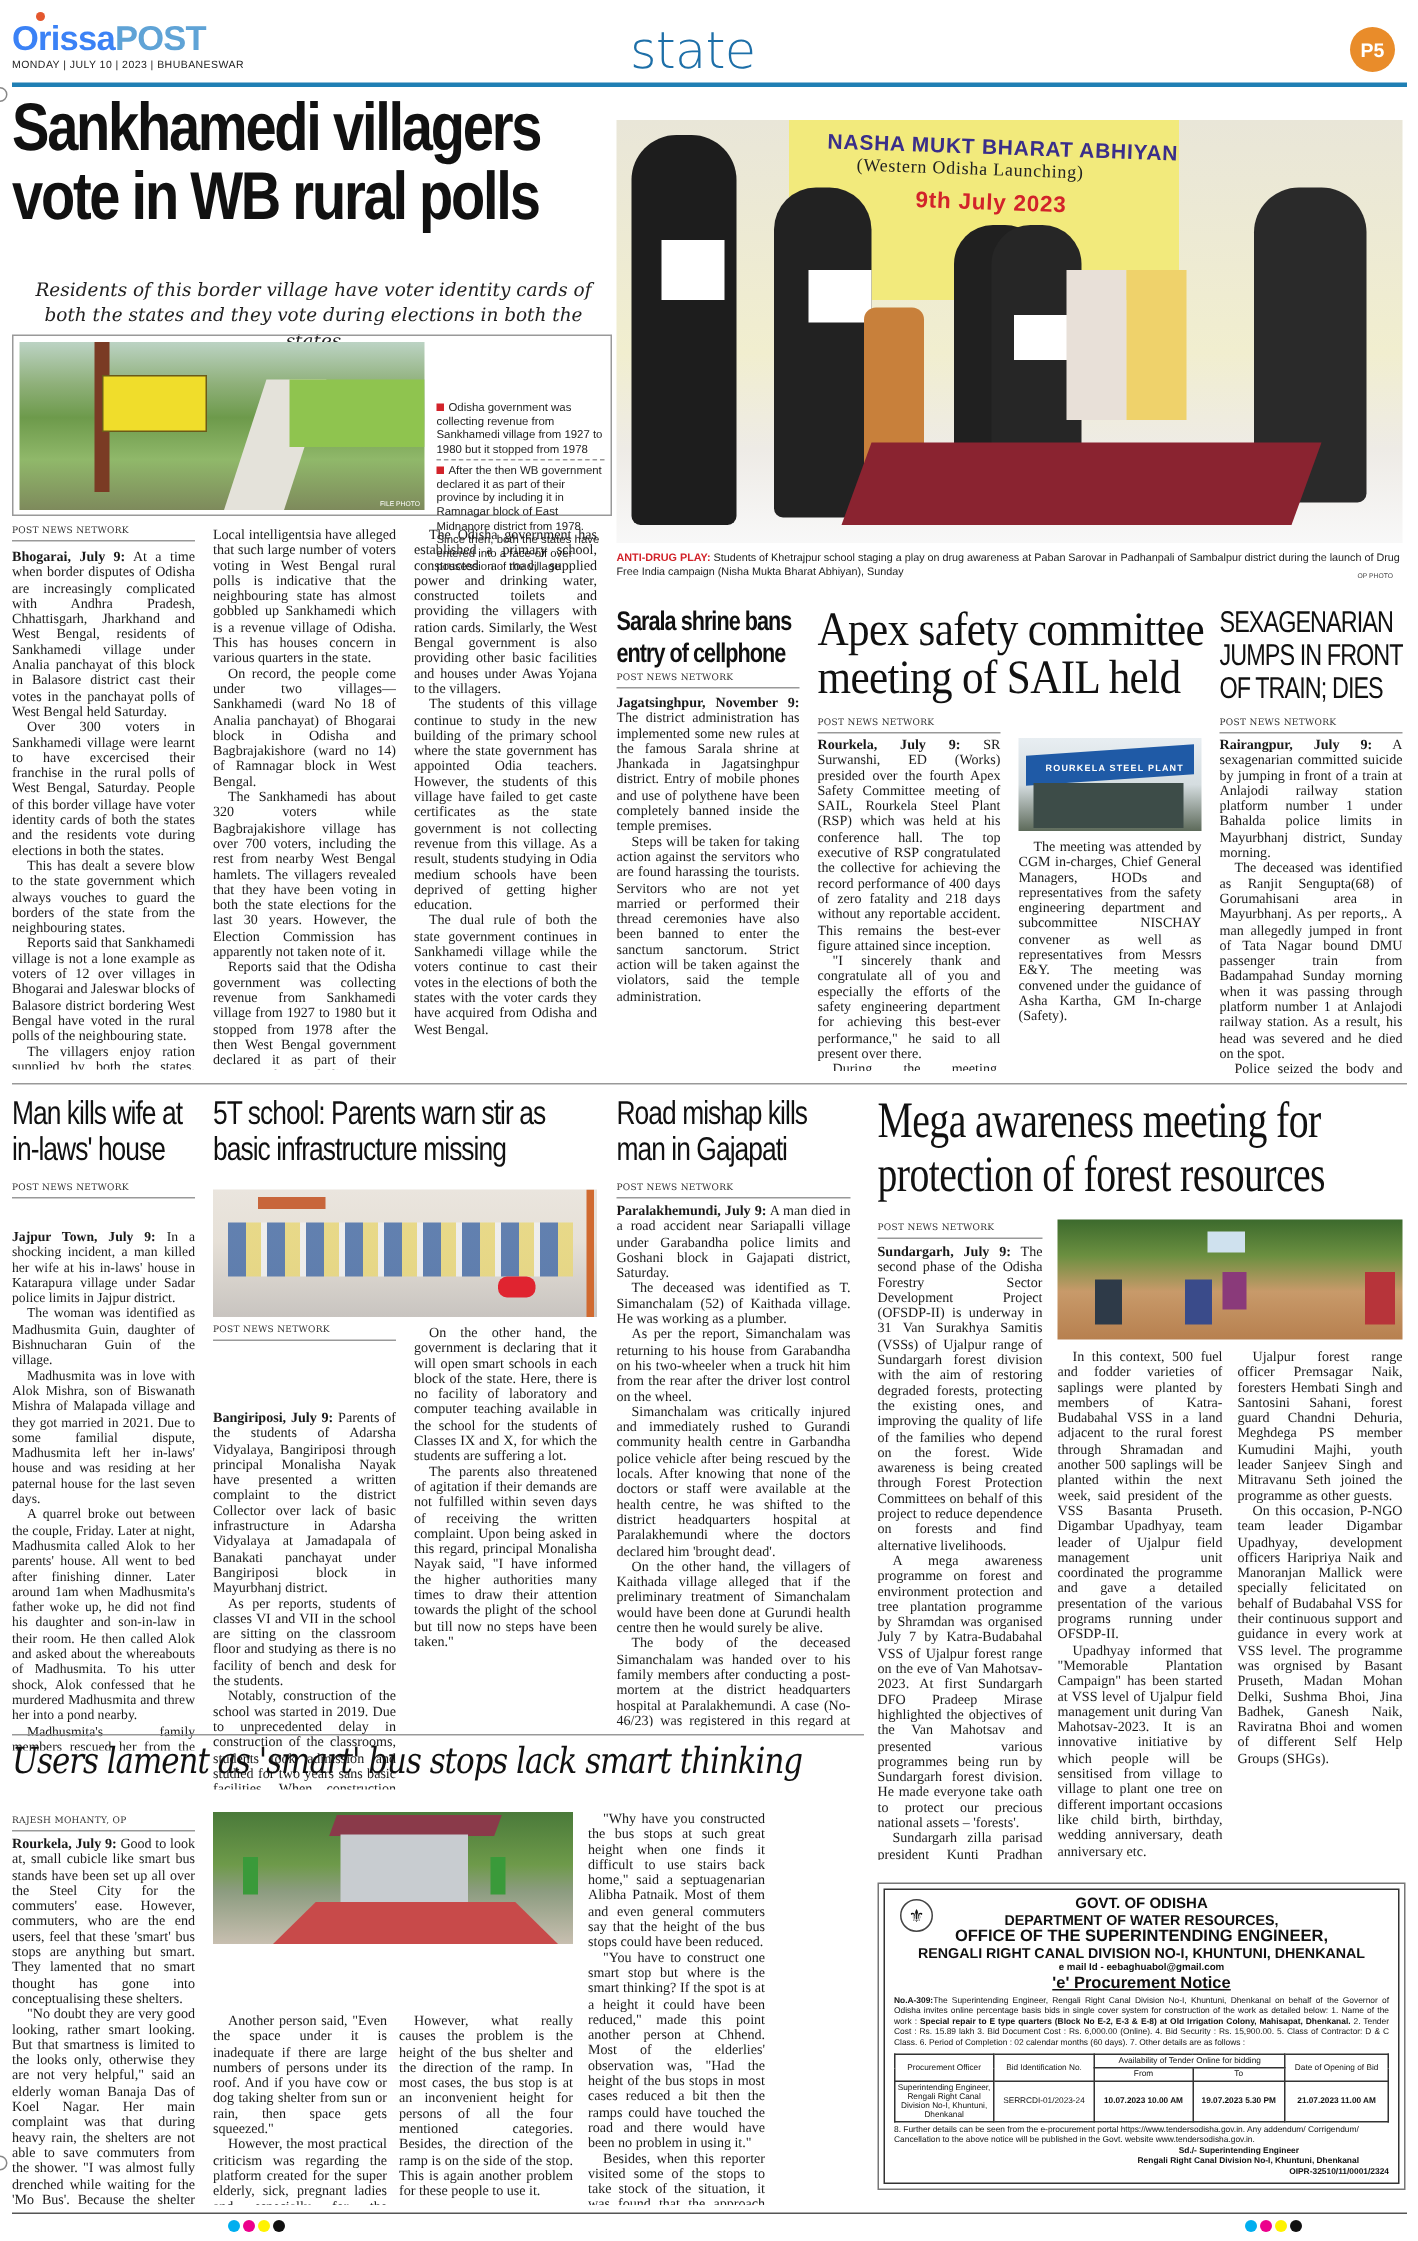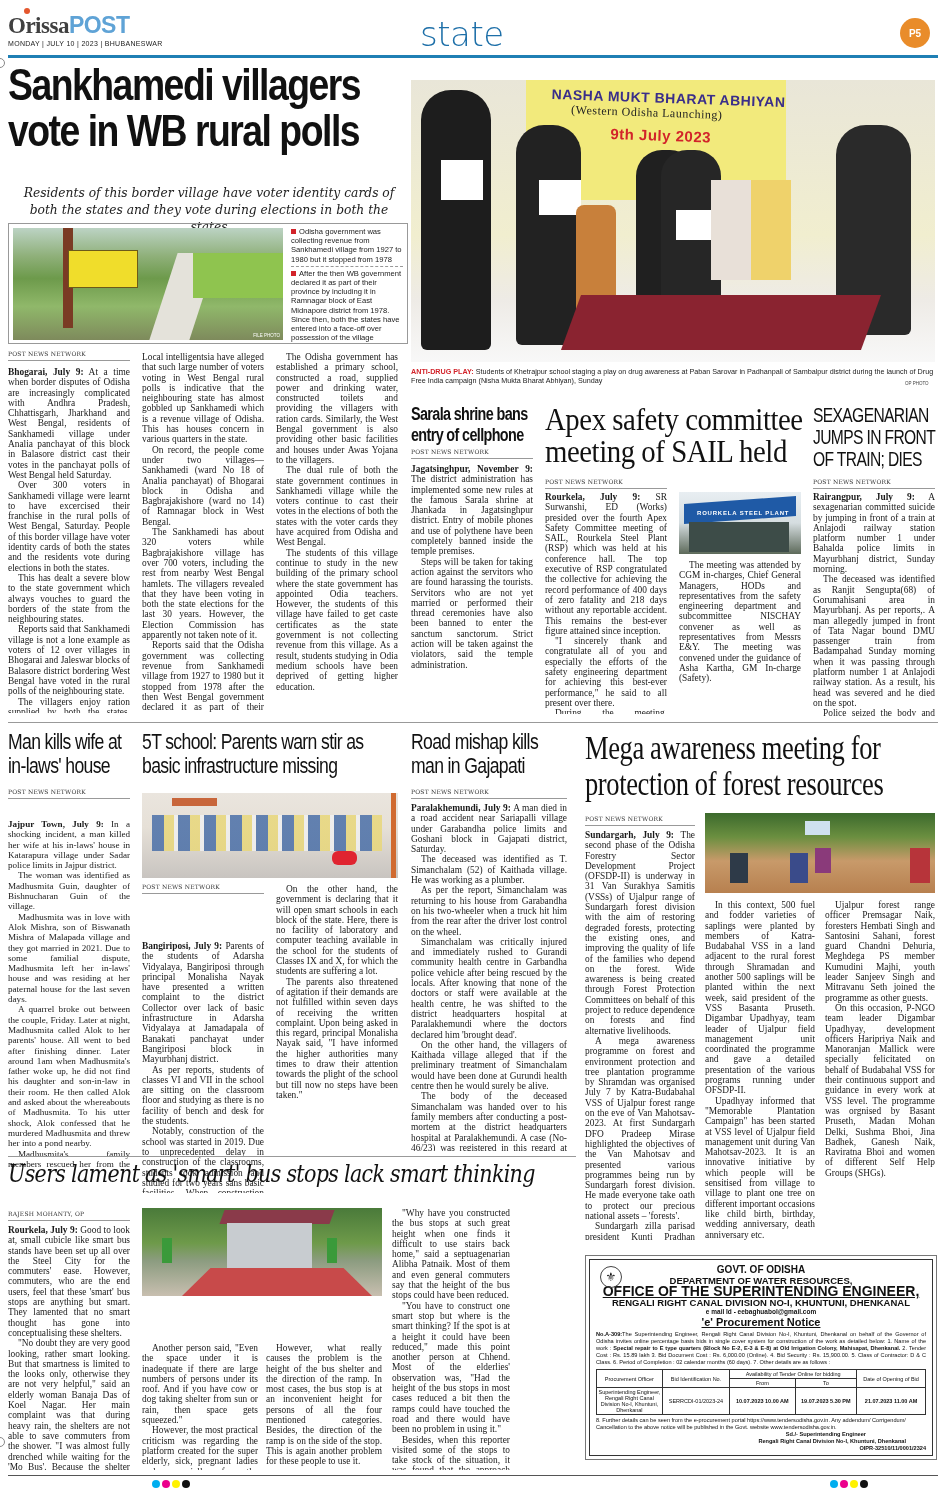--- a/index.html
+++ b/index.html
@@ -2,43 +2,43 @@
 <html><head>
 <meta charset="utf-8">
 <style>
   * { box-sizing: border-box; margin: 0; padding: 0; }
   html, body { width: 945px; height: 1494px; background: #fff; overflow: hidden; }
   body { position: relative; font-family: "DejaVu Serif", serif; color: #111; }
 
   .abs { position: absolute; }
   .hdr-rule { position: absolute; left: 8px; top: 55px; width: 930px; height: 3px; background: #1f7fb4; }
   .logo { left: 8px; top: 14px; font-family: "Liberation Sans", sans-serif; font-weight: 700; font-size: 23px; letter-spacing: -0.5px; line-height: 1; }
-  .logo .o1 { color: #404040; font-family: Liberation Serif, serif; }
+  .logo .o1 { color: #3b82f6; }
   .logo .o2 { color: #5fa3d6; }
   .logo-dot { position:absolute; left: 24px; top: 8px; width: 6px; height: 6px; border-radius: 50%; background: #e4572e; }
   .dateline { left: 8px; top: 40px; font-family: "Liberation Sans", sans-serif; font-size: 7px; letter-spacing: 0.3px; color: #222; }
   .section { left: 420px; top: 14px; font-family: "DejaVu Sans", sans-serif; font-size: 34px; font-weight: 300; color: #1d6fa8; letter-spacing: -0.5px; }
-  .pagebadge { left: 900px; top: 18px; width: 30px; height: 30px; border-radius: 50%; background: #e98c2a; color: #fff; font-family: "Liberation Sans", sans-serif; font-weight: 700; font-size: 10px; display:flex; align-items:center; justify-content:center;text-align:right; }
+  .pagebadge { left: 900px; top: 18px; width: 30px; height: 30px; border-radius: 50%; background: #e98c2a; color: #fff; font-family: "Liberation Sans", sans-serif; font-weight: 700; font-size: 13px; display:flex; align-items:center; justify-content:center;text-align:right; }
 
   .hl-sans { font-family: "Liberation Sans", sans-serif; font-weight: 700; color: #111; letter-spacing: -1px; }
   .hl-cond { font-family: "Liberation Sans", sans-serif; color: #111; letter-spacing: -0.8px; transform-origin: left top; }
   .hl-serif { font-family: "Liberation Serif", serif; color: #111; letter-spacing: -0.5px; }
 
   .byline { font-family: "DejaVu Serif", serif; font-size: 6px; color: #333; letter-spacing: 0.2px; border-bottom: 1px solid #999; padding-bottom: 3px; }
   .body-text { font-family: "Liberation Serif", serif; font-size: 9.4px; line-height: 10.3px; text-align: justify; color: #1a1a1a; overflow: hidden; }
   .body-text p { text-indent: 10px; }
   .body-text p.first { text-indent: 0; }
   .body-text b { font-weight: 700; }
 
   .photo { position: absolute; overflow: hidden; }
   .caption { font-family: "Liberation Sans", sans-serif; font-size: 7.2px; line-height: 9px; color: #222; }
   .caption .lead { color: #d2232a; font-weight: 700; }
   .credit { font-family: "Liberation Sans", sans-serif; font-size: 4.5px; color: #444; }
 
-  .factbox { font-family: "Liberation Sans", sans-serif; font-size: 7.6px; line-height: 9.2px; color: #222; }
+  .factbox { font-family: "Liberation Sans", sans-serif; font-size: 7.6px; line-height: 9.2px; color: #222; margin-top: 40px; }
   .factbox .sq { display:inline-block; width:5px; height:5px; background:#d2232a; margin-right:3px; }
 
   .ad-box { border: 1px solid #333; padding: 4px 6px; font-family: "Liberation Sans", sans-serif; }
   .ad-box .center { text-align: center; font-weight: 700; }
   .ad-table { width: 100%; border-collapse: collapse; font-size: 5.5px; margin-top: 3px; }
   .ad-table td, .ad-table th { border: 1px solid #333; text-align: center; padding: 1px; font-weight: 400; }
   .ad-small { font-size: 5.6px; line-height: 7px; }
 
   .reg-mark { position: absolute; width: 10px; height: 10px; border: 1px solid #888; border-radius: 50%; }
   .color-dots { position: absolute; display:flex; gap:2px; }
@@ -86,22 +86,22 @@
   <p>The villagers enjoy ration supplied by both the states, speak both Odia and Bengali, and use SIM cards of both the state telecom circles. The development has come in the backdrop of Odisha completing 86 years of its formation as a separate province.</p>
 </div>
 <div class="abs body-text" style="left:142px;top:352px;width:122px;height:361px;">
   <p class="first">Local intelligentsia have alleged that such large number of voters voting in West Bengal rural polls is indicative that the neighbouring state has almost gobbled up Sankhamedi which is a revenue village of Odisha. This has houses concern in various quarters in the state.</p>
   <p>On record, the people come under two villages—Sankhamedi (ward No 18 of Analia panchayat) of Bhogarai block in Odisha and Bagbrajakishore (ward no 14) of Ramnagar block in West Bengal.</p>
   <p>The Sankhamedi has about 320 voters while Bagbrajakishore village has over 700 voters, including the rest from nearby West Bengal hamlets. The villagers revealed that they have been voting in both the state elections for the last 30 years. However, the Election Commission has apparently not taken note of it.</p>
   <p>Reports said that the Odisha government was collecting revenue from Sankhamedi village from 1927 to 1980 but it stopped from 1978 after the then West Bengal government declared it as part of their province by including it in Ramnagar block of East Midnapore district from 1978. Since then, both the states have entered into a face-off over possession of the village.</p>
 </div>
 <div class="abs body-text" style="left:276px;top:352px;width:122px;height:361px;">
   <p>The Odisha government has established a primary school, constructed a road, supplied power and drinking water, constructed toilets and providing the villagers with ration cards. Similarly, the West Bengal government is also providing other basic facilities and houses under Awas Yojana to the villagers.</p>
+  <p>The students of this village continue to study in the new building of the primary school where the state government has appointed Odia teachers. However, the students of this village have failed to get caste certificates as the state government is not collecting revenue from this village. As a result, students studying in Odia medium schools have been deprived of getting higher education.</p>
   <p>The dual rule of both the state government continues in Sankhamedi village while the voters continue to cast their votes in the elections of both the states with the voter cards they have acquired from Odisha and West Bengal.</p>
-  <p>The students of this village continue to study in the new building of the primary school where the state government has appointed Odia teachers. However, the students of this village have failed to get caste certificates as the state government is not collecting revenue from this village. As a result, students studying in Odia medium schools have been deprived of getting higher education.</p>
 </div>
 
 <div class="photo" style="left:411px;top:80px;width:524px;height:282px;background:linear-gradient(180deg,#e9e6d8 0%,#f1eecf 55%,#eeebe6 78%,#f8f8f8 100%);">
   <div style="position:absolute;left:115px;top:0;width:260px;height:120px;background:#f2ea7c;"></div>
   <div style="position:absolute;left:140px;top:10px;font-family:'Liberation Sans',sans-serif;font-weight:700;font-size:14px;color:#3a2e8a;letter-spacing:0.5px;transform:rotate(2deg);">
     <div>NASHA MUKT BHARAT ABHIYAN</div>
     <div style="font-family:'Liberation Serif',serif;font-weight:400;color:#222;font-size:12px;padding-left:20px;">(Western Odisha Launching)</div>
     <div style="color:#d2232a;font-size:15px;padding-left:60px;margin-top:6px;">9th July 2023</div>
   </div>
   <div style="position:absolute;left:10px;top:10px;width:70px;height:260px;background:#1d1d1d;border-radius:30px 30px 6px 6px;"></div>
@@ -267,21 +267,21 @@
   <p>"Why have you constructed the bus stops at such great height when one finds it difficult to use stairs back home," said a septuagenarian Alibha Patnaik. Most of them and even general commuters say that the height of the bus stops could have been reduced.</p>
   <p>"You have to construct one smart stop but where is the smart thinking? If the spot is at a height it could have been reduced," made this point another person at Chhend. Most of the elderlies' observation was, "Had the height of the bus stops in most cases reduced a bit then the ramps could have touched the road and there would have been no problem in using it."</p>
   <p>Besides, when this reporter visited some of the stops to take stock of the situation, it was found that the approach road to the ramp was yet to be cleared of garbage post construction.</p>
 </div>
 
 <div class="abs" style="left:585px;top:1255px;width:352px;height:205px;border:1px solid #777;padding:3px;">
   <div class="ad-box" style="height:197px;">
     <div style="position:absolute;left:14px;top:10px;width:22px;height:22px;border-radius:50%;border:1px solid #444;display:flex;align-items:center;justify-content:center;font-size:12px;">⚜</div>
     <div class="center" style="font-size:10px;line-height:11px;">GOVT. OF ODISHA</div>
     <div class="center" style="font-size:9.5px;line-height:11px;">DEPARTMENT OF WATER RESOURCES,</div>
-    <div class="center" style="font-size:14px;line-height:11px;text-decoration:underline;">OFFICE OF THE SUPERINTENDING ENGINEER,</div>
+    <div class="center" style="font-size:11px;line-height:11px;">OFFICE OF THE SUPERINTENDING ENGINEER,</div>
     <div class="center" style="font-size:9.5px;line-height:11px;">RENGALI RIGHT CANAL DIVISION NO-I, KHUNTUNI, DHENKANAL</div>
     <div class="center" style="font-size:6.5px;line-height:8px;">e mail Id - eebaghuabol@gmail.com</div>
     <div class="center" style="font-size:11px;line-height:13px;text-decoration:underline;">'e' Procurement Notice</div>
     <div class="ad-small" style="text-align:justify;margin-top:2px;">
       <b>No.A-309:</b><span>The Superintending Engineer, Rengali Right Canal Division No-I, Khuntuni, Dhenkanal on behalf of the Governor of Odisha invites online percentage basis bids in single cover system for construction of the work as detailed below:</span>
       <span>1. Name of the work :</span> <b>Special repair to E type quarters (Block No E-2, E-3 &amp; E-8) at Old Irrigation Colony, Mahisapat, Dhenkanal.</b> <span>2. Tender Cost : Rs. 15.89 lakh 3. Bid Document Cost : Rs. 6,000.00 (Online). 4. Bid Security : Rs. 15,900.00. 5. Class of Contractor: D &amp; C Class. 6. Period of Completion : 02 calendar months (60 days). 7. Other details are as follows :</span>
     </div>
     <table class="ad-table">
       <tbody>
           <tr>

